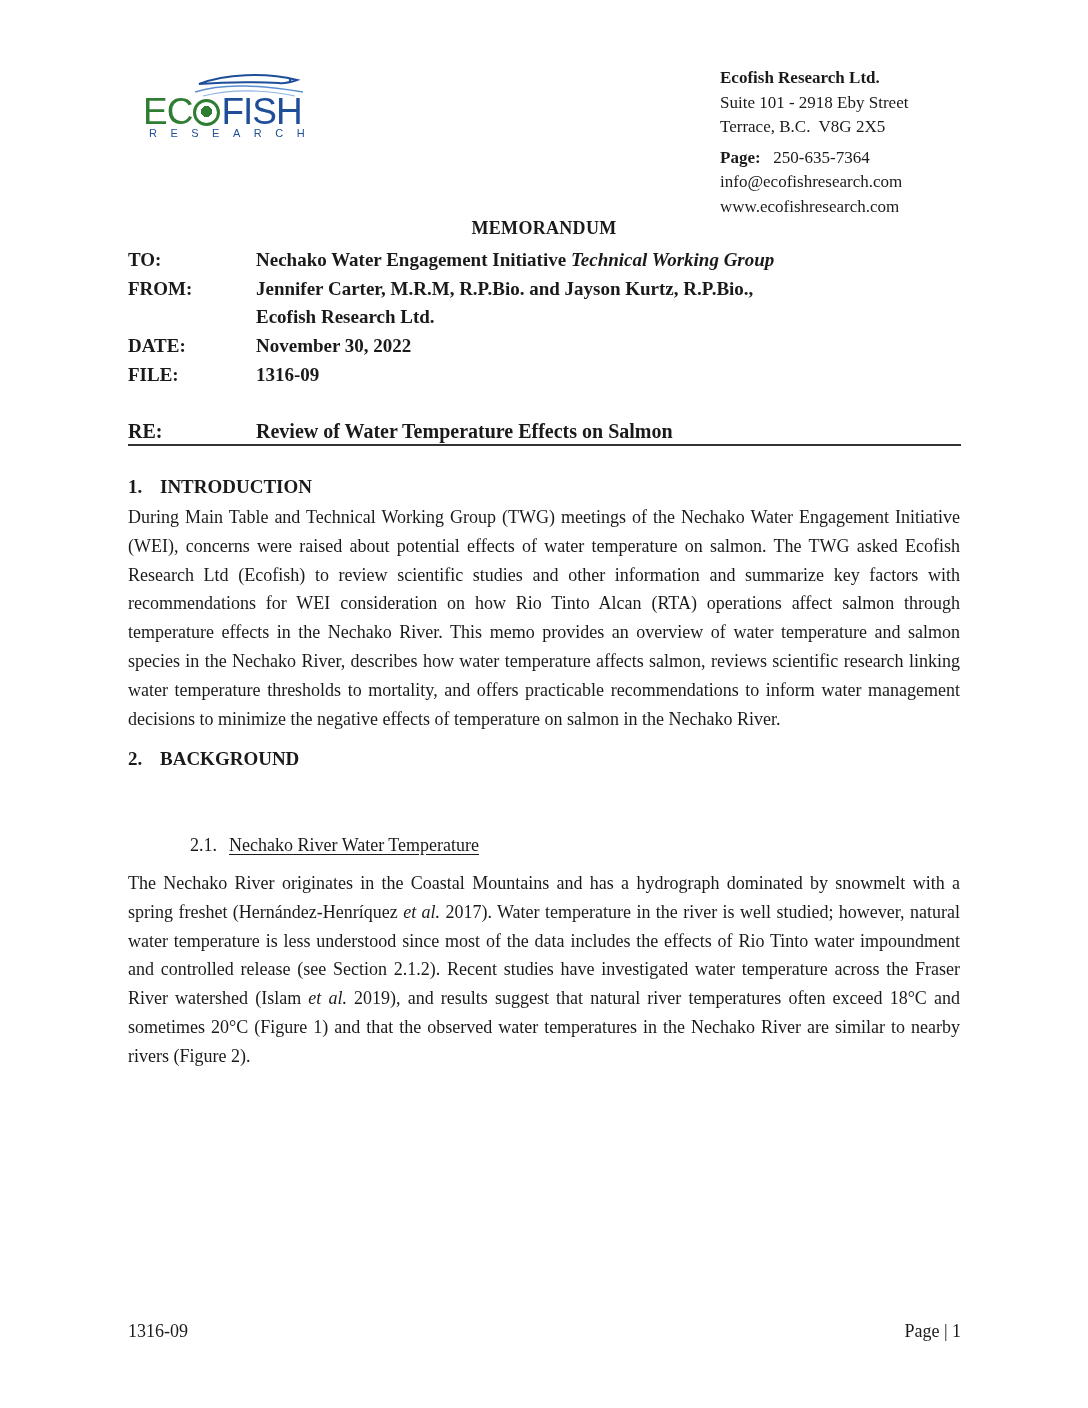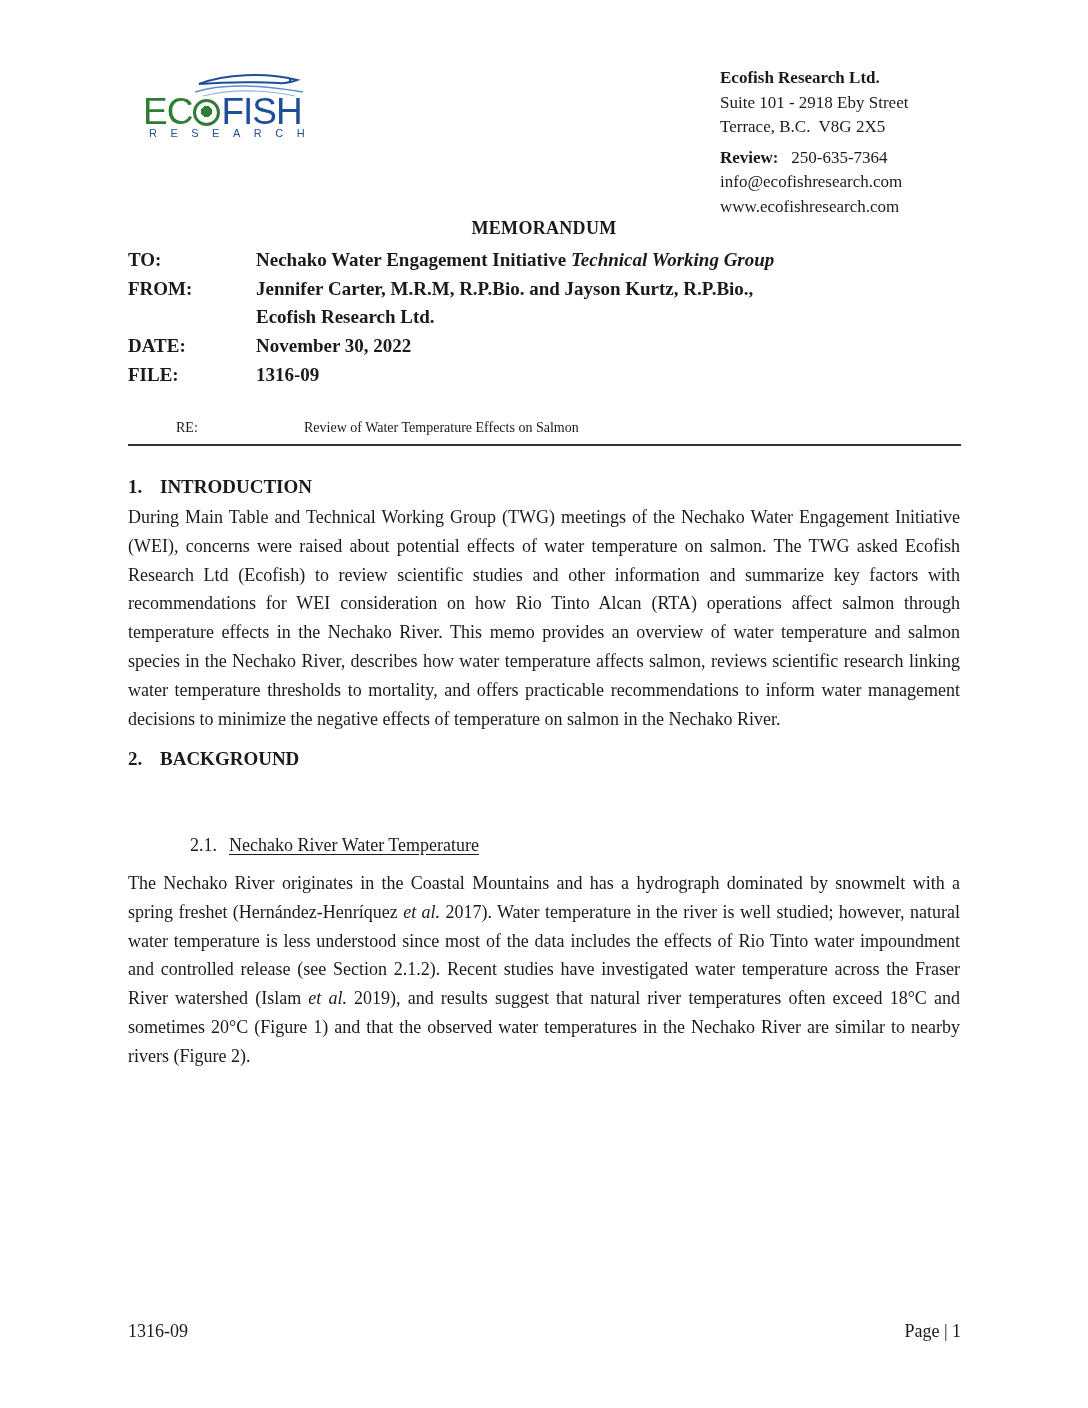--- a/index.html
+++ b/index.html
@@ -42,21 +42,21 @@
     
     .memo-title {
       left: 0; width: 1088px; top: 218px; text-align: center;
       font-size: 18px; font-weight: bold; letter-spacing: 0.3px;
     }
     .memo-row { left: 128px; font-size: 19px; font-weight: bold; line-height: 29px; }
     .memo-label { display: inline-block; width: 128px; }
     .memo-val { display: inline-block; }
     .memo-val i { font-style: italic; }
 
-    .re-row { left: 128px; top: 420px; font-size: 14px; font-weight: normal; margin-left: 48px; }
+    .re-row { left: 128px; top: 420px; font-size: 20px; font-weight: bold; }
     .re-rule { left: 128px; top: 444px; width: 833px; height: 2px; background: #333; }
 
     
     .h1 { left: 128px; font-size: 19px; font-weight: bold; }
     .h1 .num { display: inline-block; width: 32px; }
     .h2 { left: 144px; font-size: 18px; }
     .h2 .num { display: inline-block; width: 39px; }
     .h2 .t { text-decoration: underline; text-underline-offset: 3px; }
 
     
@@ -84,21 +84,21 @@
     <span class="logo-eco">EC</span><span class="logo-o"></span><span class="logo-fish">FISH</span>
   </div>
   <div class="logo-sub">RESEARCH</div>
 </div>
 
 <div class="abs addr">
   <div class="bold">Ecofish Research Ltd.</div>
   <div>Suite 101 - 2918 Eby Street</div>
   <div style="white-space:pre;">Terrace, B.C.  V8G 2X5</div>
   <div class="gap">
-    <span class="bold">Review:</span>&nbsp;&nbsp;
+    <span class="bold">Page:</span>&nbsp;&nbsp;
     <span>250-635-7364</span>
   </div>
   <div>info@ecofishresearch.com</div>
   <div>www.ecofishresearch.com</div>
 </div>
 
 <div class="abs memo-title">MEMORANDUM</div>
 
 <div class="abs memo-row" style="top:245px;">
   <span class="memo-label">TO:</span><span class="memo-val"><span>Nechako Water Engagement Initiative</span> <i>Technical Working Group</i></span>

